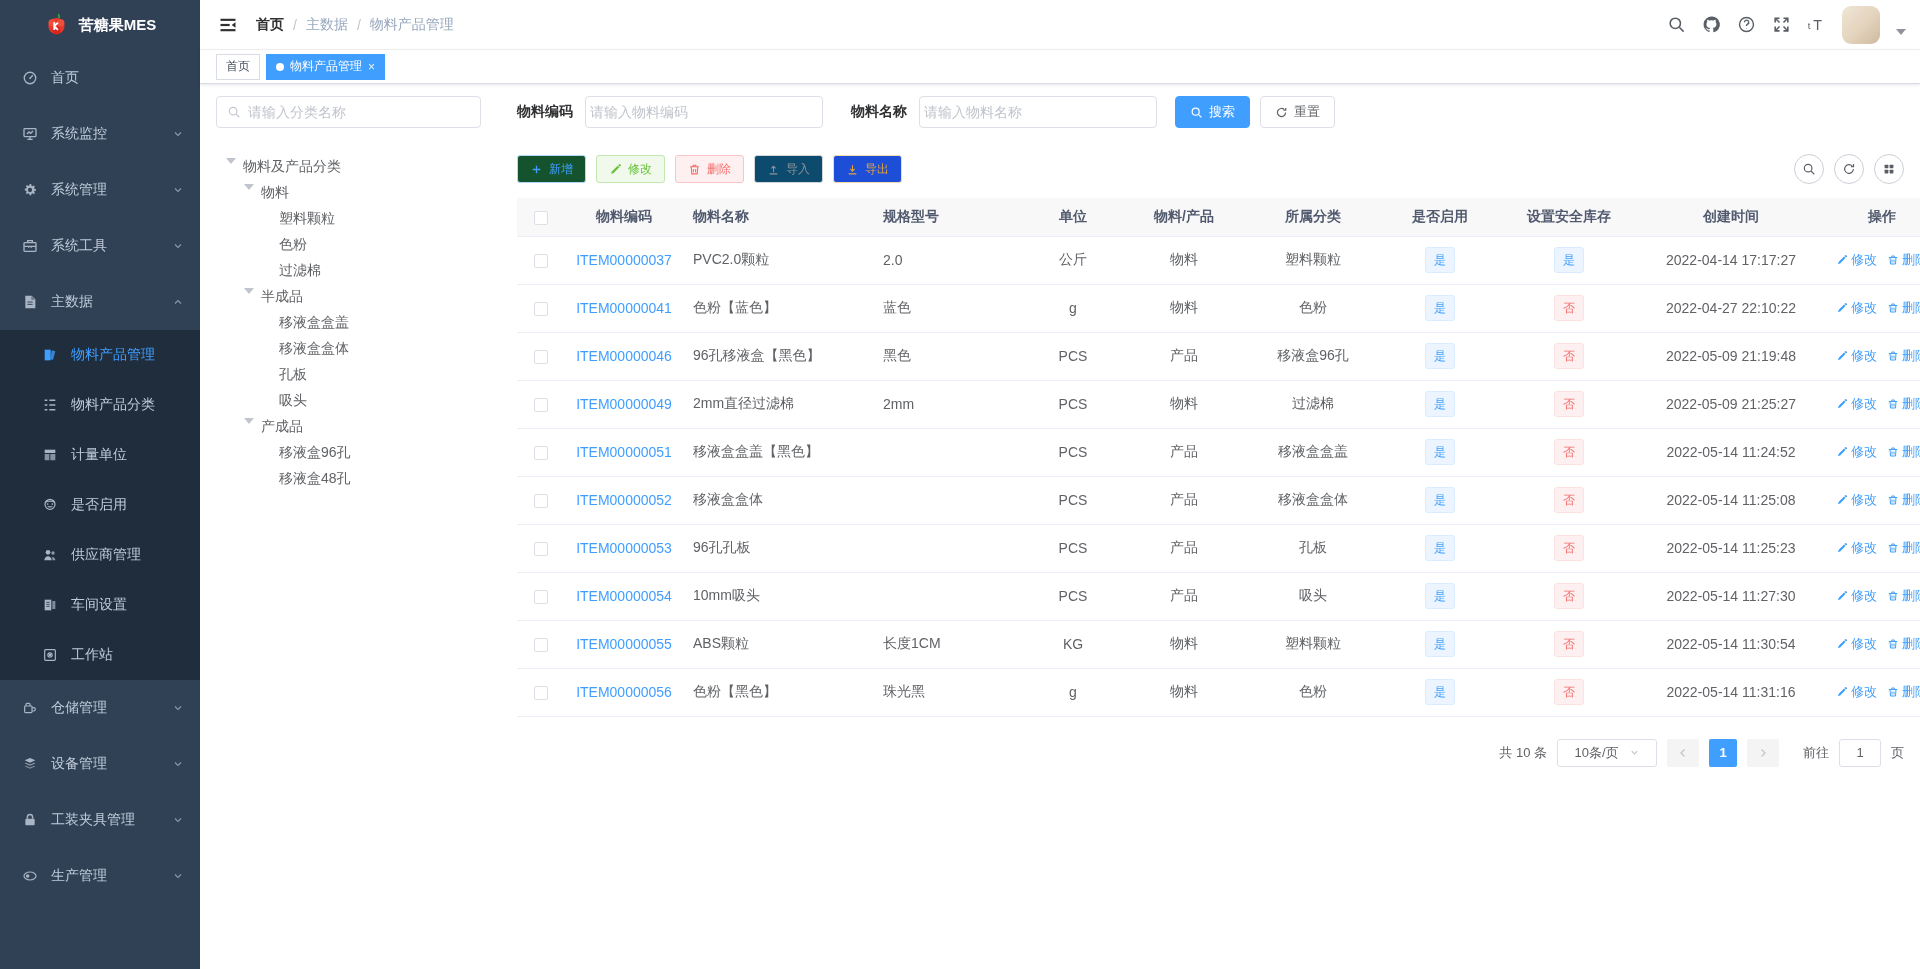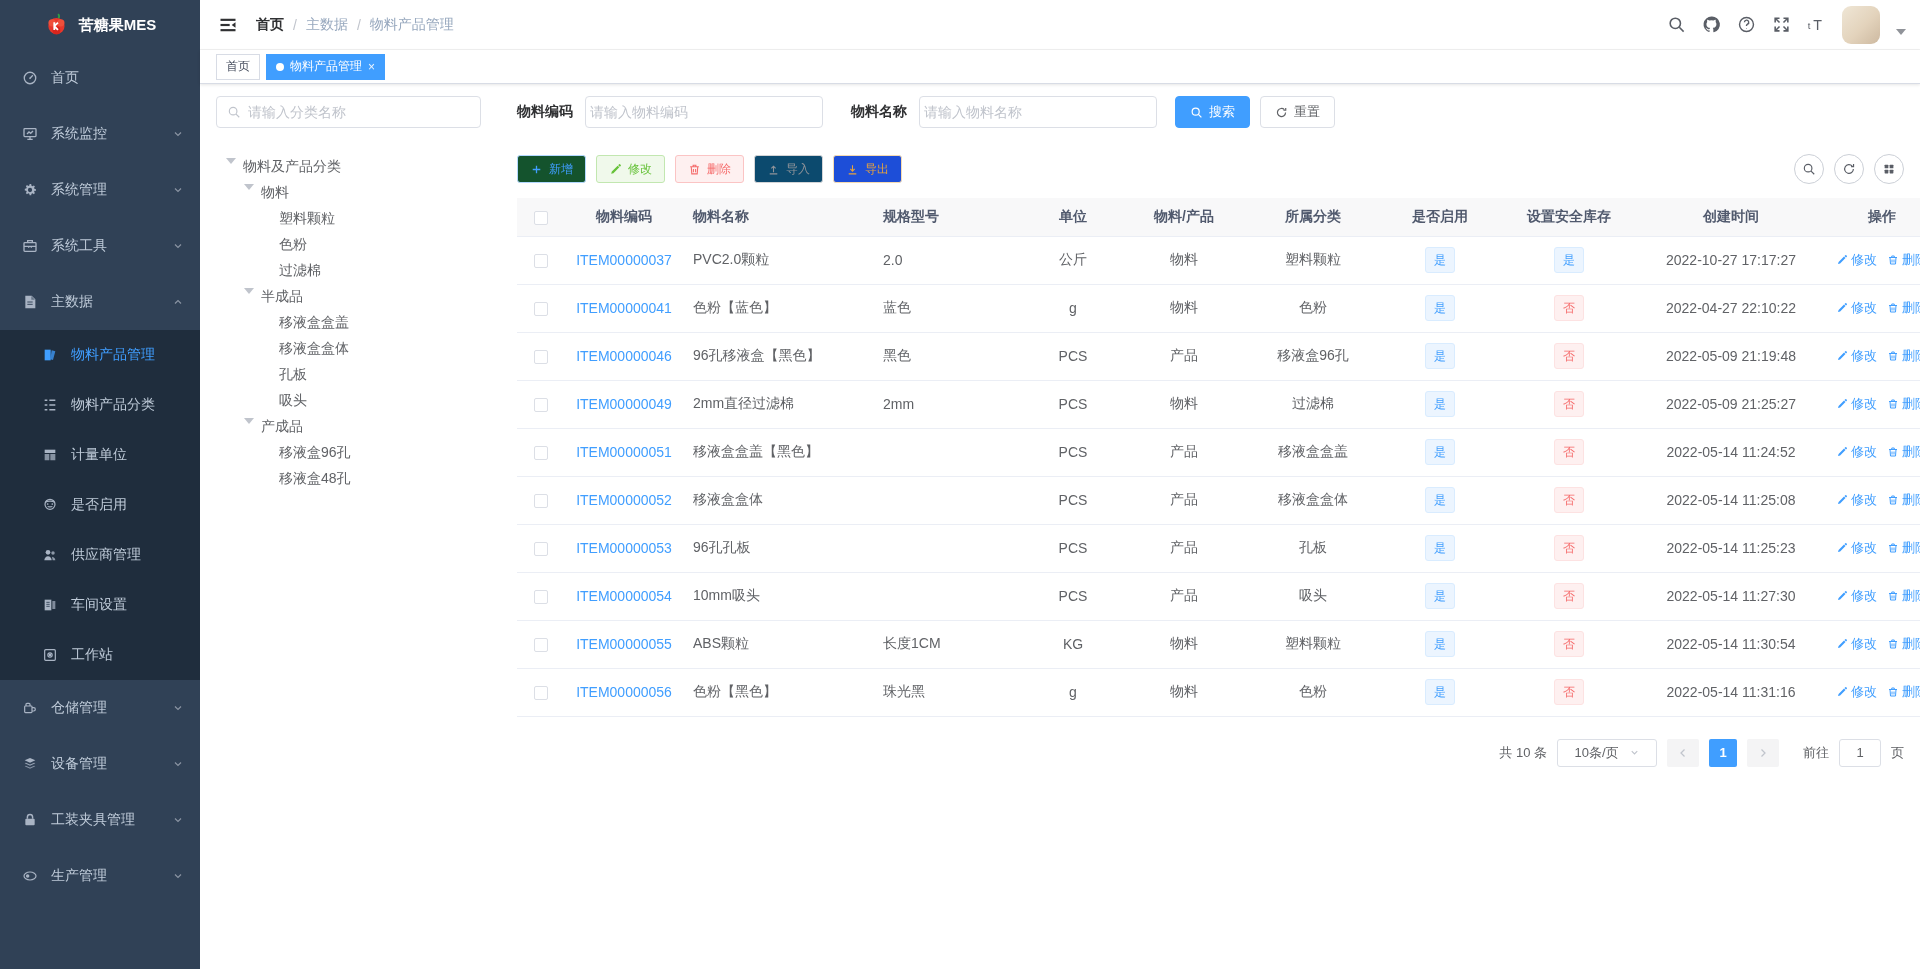--- a/index.html
+++ b/index.html
@@ -570,21 +570,21 @@
             <tr>
               <td><input type="checkbox" class="checkbox" style=""></td>
               <td><a class="code-link">ITEM00000037</a></td>
               <td class="al">PVC2.0颗粒</td>
               <td class="al">2.0</td>
               <td>公斤</td>
               <td>物料</td>
               <td>塑料颗粒</td>
               <td><span class="tagbox tag-yes">是</span></td>
               <td><span class="tagbox tag-yes">是</span></td>
-              <td>2022-10-27 17:17:27</td>
+              <td>2022-04-14 17:17:27</td>
               <td><a class="row-action">
                   <span class="icon">
                     <svg viewBox="0 0 24 24" fill="currentColor">
                       <path d="M4 20l1.2-4.2L16 5l3 3L8.2 18.8 4 20zM17 4l1.6-1.6a1.3 1.3 0 0 1 1.9 0l1.1 1.1a1.3 1.3 0 0 1 0 1.9L20 7z"></path>
                     </svg>
                   </span>
                   <span>修改</span>
                 </a><a class="row-action">
                   <span class="icon">
                     <svg viewBox="0 0 24 24" fill="none" stroke="currentColor" stroke-width="2">

